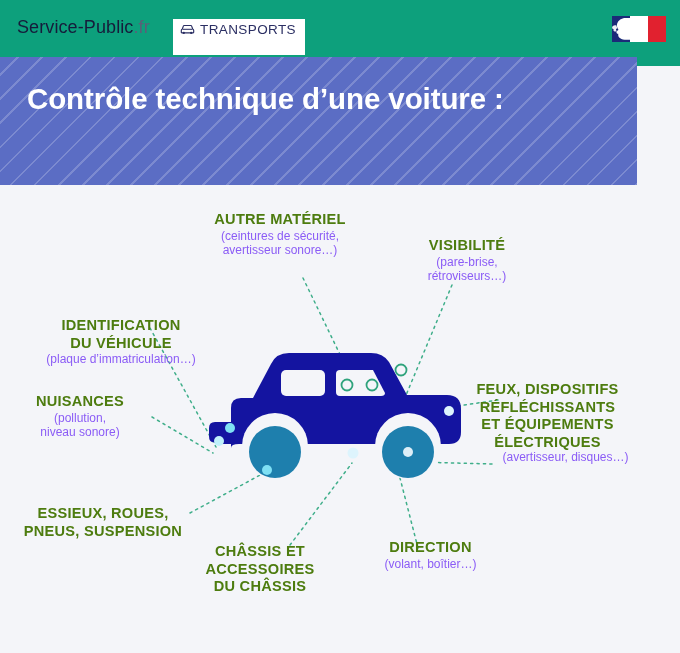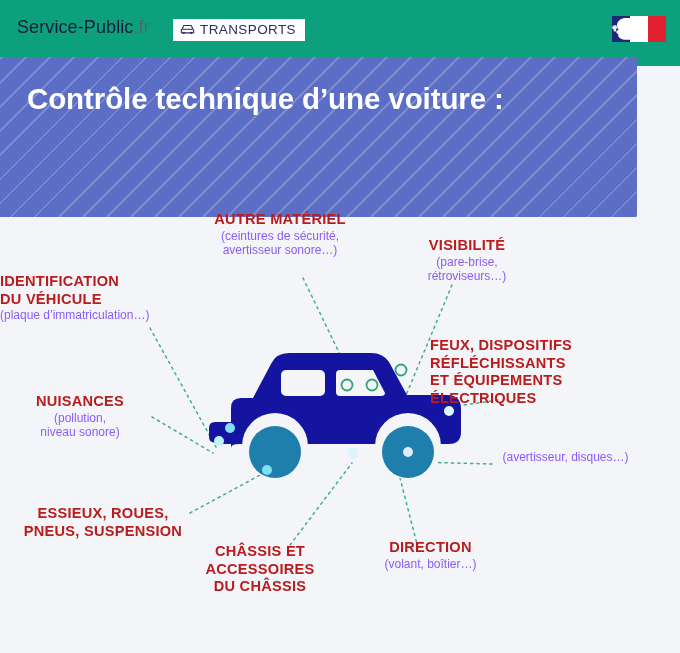--- a/index.html
+++ b/index.html
@@ -17,67 +17,67 @@
   }
   #logo{
     position:absolute;left:17px;top:17px;
     font-size:18px;letter-spacing:.1px;
     color:#161c3b;font-weight:400;white-space:nowrap;
   }
   #logo .suffix{color:#5b6078;}
   #transports-badge{
     position:absolute;left:173px;top:19px;
     background:#ffffff;
-    padding:3px 9px 3px 7px;
+    padding:3px 9px 17px 7px;
     display:flex;align-items:center;gap:5px;
     line-height:1;
   }
   #transports-badge .label{
     font-size:13.5px;font-weight:400;color:#2b2f63;
     letter-spacing:.4px;
   }
   #flag{
     position:absolute;left:612px;top:16px;
     width:54px;height:26px;display:flex;overflow:hidden;
   }
   #flag .bl{width:18px;background:#1b2a78;}
   #flag .wh{width:18px;background:#ffffff;position:relative;}
   #flag .rd{width:18px;background:#e1212f;}
   #flag .marianne{
     position:absolute;left:-7px;top:1px;width:26px;height:24px;
   }
   
   #banner{
-    position:absolute;left:0;top:57px;width:637px;height:160px;
+    position:absolute;left:0;top:57px;width:637px;height:128px;
     background:
       repeating-linear-gradient(-45deg,
         rgba(255,255,255,.20) 0 2px,
         rgba(255,255,255,0) 2px 17px),
       #5b6dc4;
   }
   #banner h1{
     margin:0;position:absolute;left:27px;top:23px;
     color:#ffffff;font-size:29.5px;line-height:1.30;
     font-weight:700;letter-spacing:-.1px;white-space:nowrap;
   }
   
   #stage{position:absolute;left:0;top:185px;width:680px;height:468px;}
   #wires{position:absolute;left:0;top:0;width:680px;height:468px;}
   #car{position:absolute;left:195px;top:155px;width:280px;height:150px;}
 
   .lbl{position:absolute;}
   .lbl .t{
-    color:#b91c1c;font-weight:700;font-size:14.6px;
+    color:#4d7c0f;font-weight:700;font-size:14.6px;
     line-height:1.20;letter-spacing:.25px;
   }
   .lbl .s{
     color:#8b5cf6;font-weight:400;font-size:12px;
     line-height:1.22;letter-spacing:0px;
   }
-  .al-r{text-align:left;}
+  .al-r{text-align:center;margin-top:44px;}
   .al-c{text-align:center;}
 </style>
 </head>
 <body>
 
 <div id="topbar">
 
   <div id="logo">
     <span>Service-Public</span><span class="suffix">.fr</span>
   </div>

